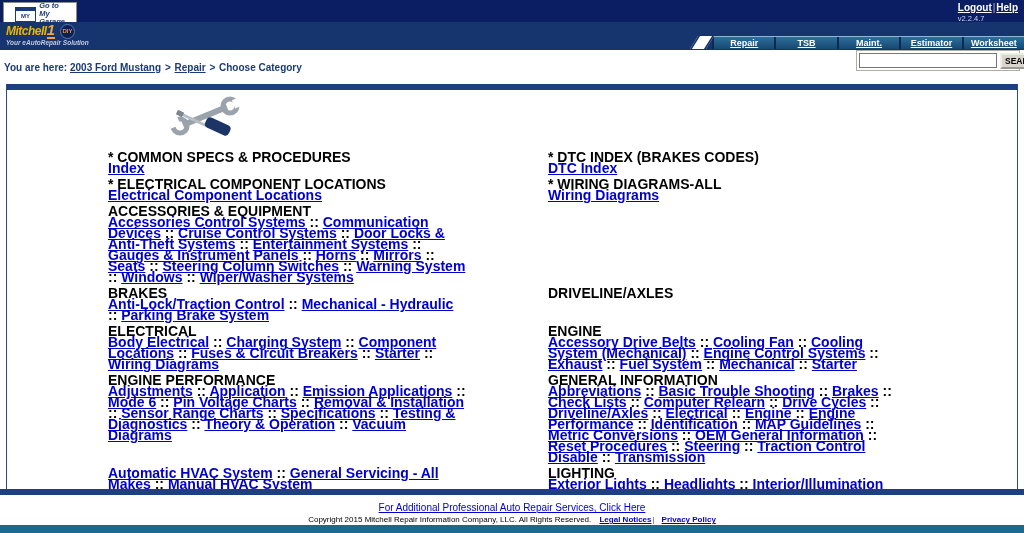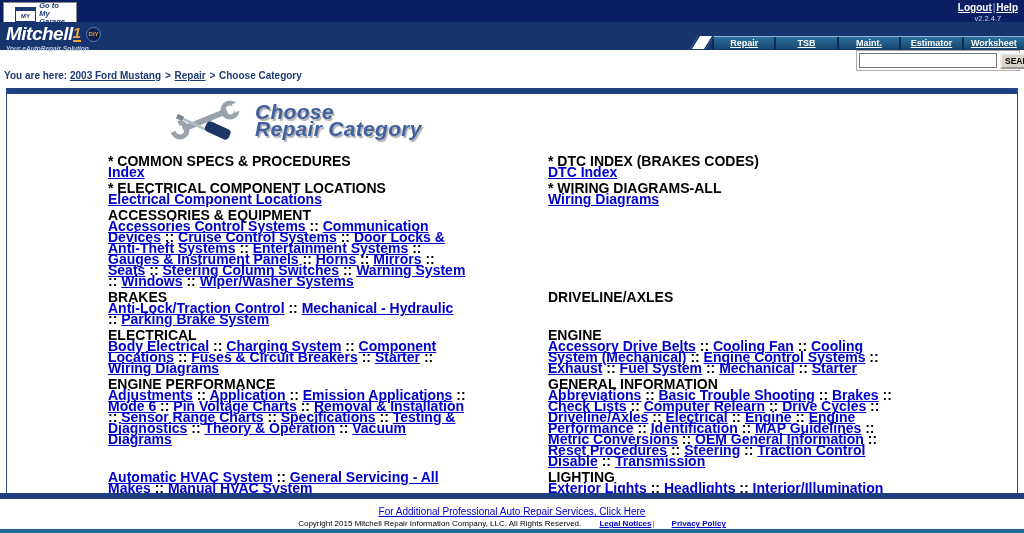--- a/index.html
+++ b/index.html
@@ -9,48 +9,48 @@
 
   
   .topbar { height:22px; background:#0c1e63; position:relative; }
   .plate-box { position:absolute; left:3px; top:2px; height:19px; width:74px; background:#fff;
                border:1px solid #8b8b8b; display:flex; align-items:center; padding:11px; cursor:pointer; }
   .mini-plate { width:31px; height:15px; border:1px solid #1b3a75; background:#fdfdfd; overflow:hidden; }
   .plate-strip { height:3px; background:#1b3a75; }
   .plate-text { font-size:6px; font-weight:bold; color:#1b3a75; text-align:center; line-height:10px; letter-spacing:0; }
   .garage-label { flex:1; font-size:7.5px; font-weight:bold; font-style:italic; color:#1b3a75;
                   line-height:8px; padding-left:3px; }
-  .top-links { position:absolute; right:6px; top:2px; text-align:center; color:#fff; font-size:10px; font-weight:bold; }
+  .top-links { position:absolute; right:6px; top:2px; text-align:left; color:#fff; font-size:10px; font-weight:bold; }
   .top-links a { color:#fff; text-decoration:underline; }
   .tl-div { color:#aab4d6; font-weight:normal; padding:0 1px; }
   .version { font-size:7.5px; font-weight:normal; color:#cdd5ec; margin-top:1px; }
 
   
   .header { height:28px; background:#16346d; position:relative; }
   .brand { position:absolute; left:6px; top:1px; cursor:pointer; }
   .brand-line { display:flex; align-items:center; }
-  .brand-name { font-size:19px; font-weight:bold; font-style:italic; color:#ffffff; letter-spacing:-0.5px; }
+  .brand-name { font-size:12px; font-weight:bold; font-style:italic; color:#eab308; letter-spacing:-0.5px; }
   .brand-one  { font-size:15px; font-weight:bold; font-style:italic; color:#f2a33c;
                 border-bottom:2px solid #f2a33c; line-height:14px; }
   .diy-badge { display:inline-block; width:15px; height:15px; margin-left:5px; border-radius:50%;
                background:#0d2050; border:1px solid #5a7ab8; color:#e09a30; font-size:6px; font-weight:bold;
                text-align:center; line-height:13px; }
   .tagline { font-size:6.5px; color:#c2cbe2; margin-top:0; }
   .tagline-em { font-weight:bold; font-style:italic; }
   .tabs-wrap { position:absolute; right:0; bottom:1px; height:13px; width:312px; display:flex; }
   .diag { position:absolute; left:-18px; bottom:0; width:16px; height:13px; background:#fff;
           transform:skewX(-32deg); border-left:2px solid #16346d; border-right:2px solid #16346d; }
   .tabs { display:flex; width:100%; border-top:1px solid #8fb4d6; }
   .tab { flex:1; border-left:2px solid #0d2a55; font-size:9px; font-weight:bold; color:#fff;
          text-decoration:underline; text-align:center; line-height:12px;
          background:linear-gradient(180deg,#2e6f9d,#16486f); }
   .tab:first-child { border-left:2px solid #0d2a55; }
 
   
-  .breadcrumb { height:16px; padding:20px 0 0 4px; font-size:10px; color:#1c3a74; font-weight:bold; background:#fff; }
+  .breadcrumb { height:16px; padding:12px 0 0 4px; font-size:10px; color:#1c3a74; font-weight:bold; background:#fff; }
   .bc-link { color:#1c3a74; text-decoration:underline; }
   .bc-sep { padding:0 1px; }
 
   
   .search-panel { position:absolute; top:50px; right:4px; width:164px; height:21px; background:#fff;
                   border:1px solid #b0aca4; display:flex; align-items:center; padding:0 2px; gap:3px; z-index:5; }
   .search-input { flex:1; height:15px; border:1px solid #777; font-size:10px; padding:0 2px;
                   font-family:"Liberation Sans",sans-serif; }
   .search-btn { font-size:8.5px; font-weight:bold; color:#000; padding:1px 3px; background:#d9d5cd;
                 border:2px outset #efece6; font-family:"Liberation Sans",sans-serif; cursor:pointer; }
@@ -73,21 +73,21 @@
   .cat-cell.right { padding-left:36px;  padding-right:111px; }
   .cat-heading { font-weight:bold; color:#000; }
   .cat-link { color:#0000cc; text-decoration:underline; font-weight:bold; }
   .sep { color:#000; font-weight:bold; }
 
   
   .footer-navy { height:6px; background:#1e4080; }
   .footer { height:30px; background:#fff; text-align:center; padding-top:2px; overflow:hidden; }
   .f-link { font-size:10px; color:#0000cc; text-decoration:underline; line-height:11px; }
   .f-copy { font-size:8px; color:#000; line-height:10px; }
-  .f-small-link { font-size:8px; color:#0000cc; font-weight:bold; text-decoration:underline; margin-left:16px; }
+  .f-small-link { font-size:8px; color:#0000cc; font-weight:bold; text-decoration:underline; margin-left:6px; }
   .f-pipe { color:#555; padding:0 1px; }
   .footer-teal { height:8px; background:#1a6a90; }
 </style>
 </head>
 <body>
 
 <div class="page">
 
   <div class="topbar">
     <div class="plate-box">
@@ -150,24 +150,20 @@
           <circle cx="11" cy="32" r="7" stroke-width="5"></circle>
           <circle cx="61" cy="12" r="7" stroke-width="5"></circle>
         </g>
         <rect x="0" y="24" width="10" height="9" fill="#ffffff" transform="rotate(-22 5 28)"></rect>
         <rect x="64" y="4" width="10" height="9" fill="#ffffff" transform="rotate(-22 69 8)"></rect>
 
         <line x1="8" y1="18" x2="40" y2="33" stroke="#b8bec6" stroke-width="3"></line>
         <line x1="8" y1="18" x2="14" y2="21" stroke="#7d858e" stroke-width="5"></line>
         <rect x="36" y="27" width="26" height="11" rx="4" fill="#1c3566" transform="rotate(25 49 32)"></rect>
       </svg>
-      <div class="banner-text">
-        <div>Choose</div>
-        <div>Repair Category</div>
-      </div>
     </div>
     <div class="cat-rows" id="catRows">
         <div class="cat-row">
           <div class="cat-cell left">
             <div class="cat-heading">* COMMON SPECS &amp; PROCEDURES</div>
             <div class="cat-links"><a href="#" class="cat-link">Index</a></div>
           </div>
           <div class="cat-cell right">
             <div class="cat-heading">* DTC INDEX (BRAKES CODES)</div>
             <div class="cat-links"><a href="#" class="cat-link">DTC Index</a></div>

